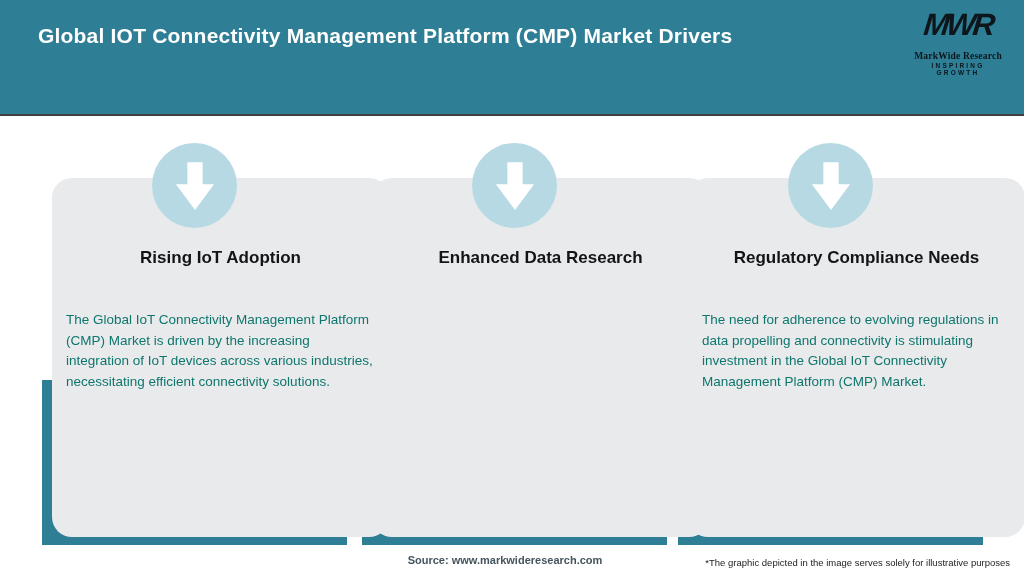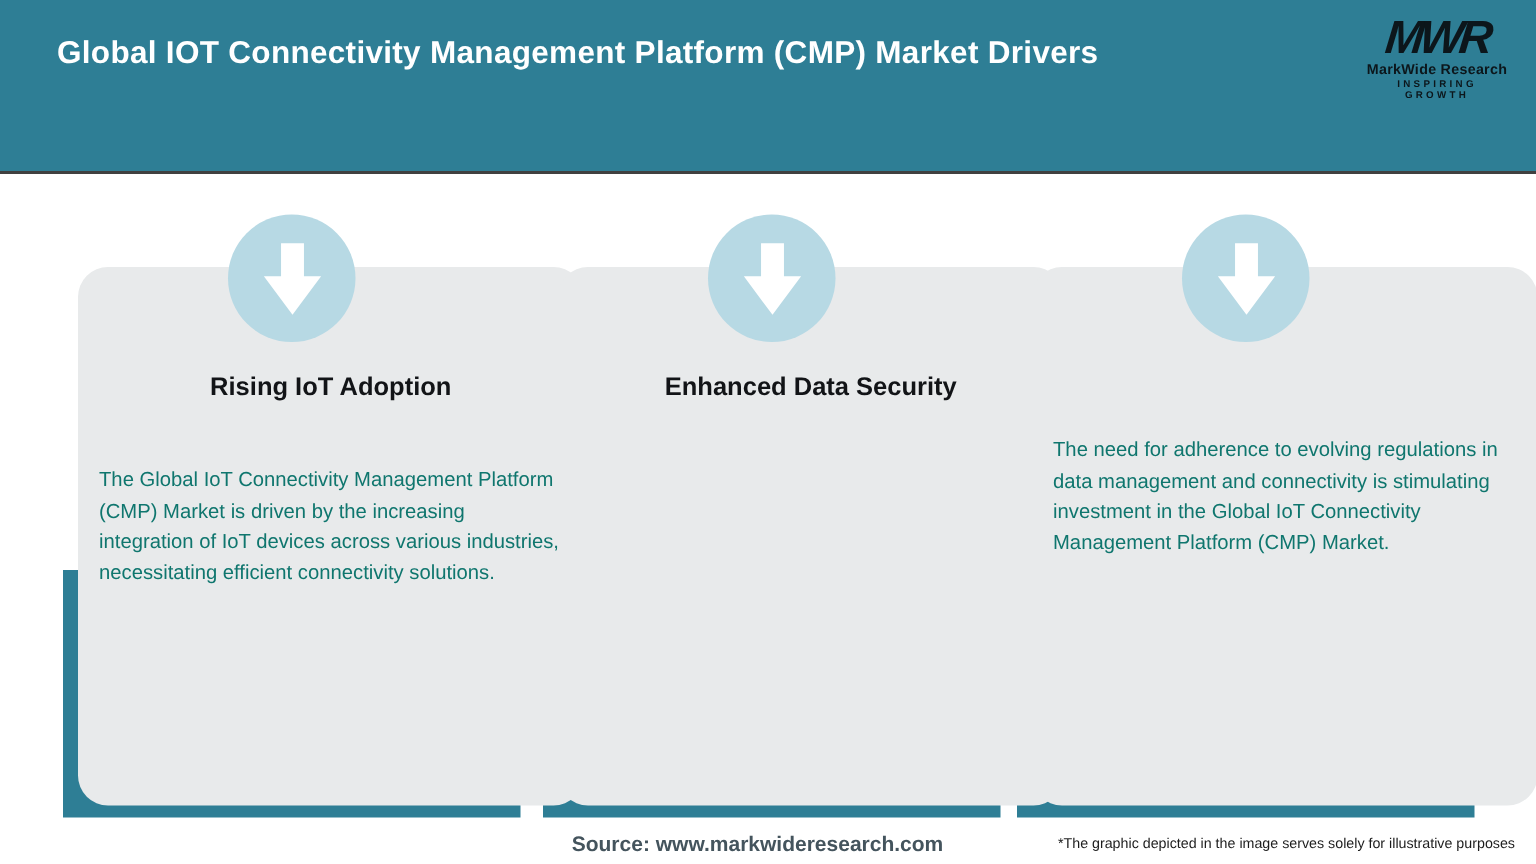--- a/index.html
+++ b/index.html
@@ -45,21 +45,22 @@
     font-weight: bold;
     font-style: italic;
     letter-spacing: -3px;
     line-height: 30px;
     transform: skewX(-6deg);
   }
   .logo-name {
     font-size: 9.5px;
     font-weight: bold;
     letter-spacing: 0.2px;
-    margin-top: 1px;
+    margin-top: 11px;
+    font-family: Liberation Serif, serif;
   }
   .logo-tagline {
     font-size: 6.5px;
     font-weight: bold;
     letter-spacing: 2.2px;
     margin-top: 1px;
   }
 
   
   .card-col {
@@ -121,21 +122,21 @@
   }
   .icon-circle svg { display: block; margin-top: 2px; }
 
   
   .footer-source {
     position: absolute;
     left: 340px;
     top: 554px;
     width: 330px;
     text-align: center;
-    font-size: 14px;
+    font-size: 11px;
     font-weight: bold;
     color: #44545d;
   }
   .footer-disclaimer {
     position: absolute;
     right: 14px;
     top: 557px;
     font-size: 9.5px;
     font-weight: normal;
     color: #1c1c1c;
@@ -164,33 +165,34 @@
     <div class="icon-circle">
       <svg width="42" height="54" viewBox="0 0 44 56">
         <polygon points="14,2 30,2 30,25 42,25 22,52 2,25 14,25" fill="#ffffff"></polygon>
       </svg>
     </div>
   </div>
 
   <div class="card-col col-2">
     <div class="teal-backing"></div>
     <div class="card">
-      <h2 class="card-title">Enhanced Data Security</h2>
+      <h2 class="card-title">Enhanced Data Research</h2>
     </div>
     <div class="icon-circle">
       <svg width="42" height="54" viewBox="0 0 44 56">
         <polygon points="14,2 30,2 30,25 42,25 22,52 2,25 14,25" fill="#ffffff"></polygon>
       </svg>
     </div>
   </div>
 
   <div class="card-col col-3">
     <div class="teal-backing"></div>
     <div class="card">
-      <p class="card-desc">The need for adherence to evolving regulations in data management and connectivity is stimulating investment in the Global IoT Connectivity Management Platform (CMP) Market.</p>
+      <h2 class="card-title">Regulatory Compliance Needs</h2>
+      <p class="card-desc">The need for adherence to evolving regulations in data propelling and connectivity is stimulating investment in the Global IoT Connectivity Management Platform (CMP) Market.</p>
     </div>
     <div class="icon-circle">
       <svg width="42" height="54" viewBox="0 0 44 56">
         <polygon points="14,2 30,2 30,25 42,25 22,52 2,25 14,25" fill="#ffffff"></polygon>
       </svg>
     </div>
   </div>
 
   <div class="footer-source">Source: www.markwideresearch.com</div>
   <div class="footer-disclaimer">*The graphic depicted in the image serves solely for illustrative purposes</div>

